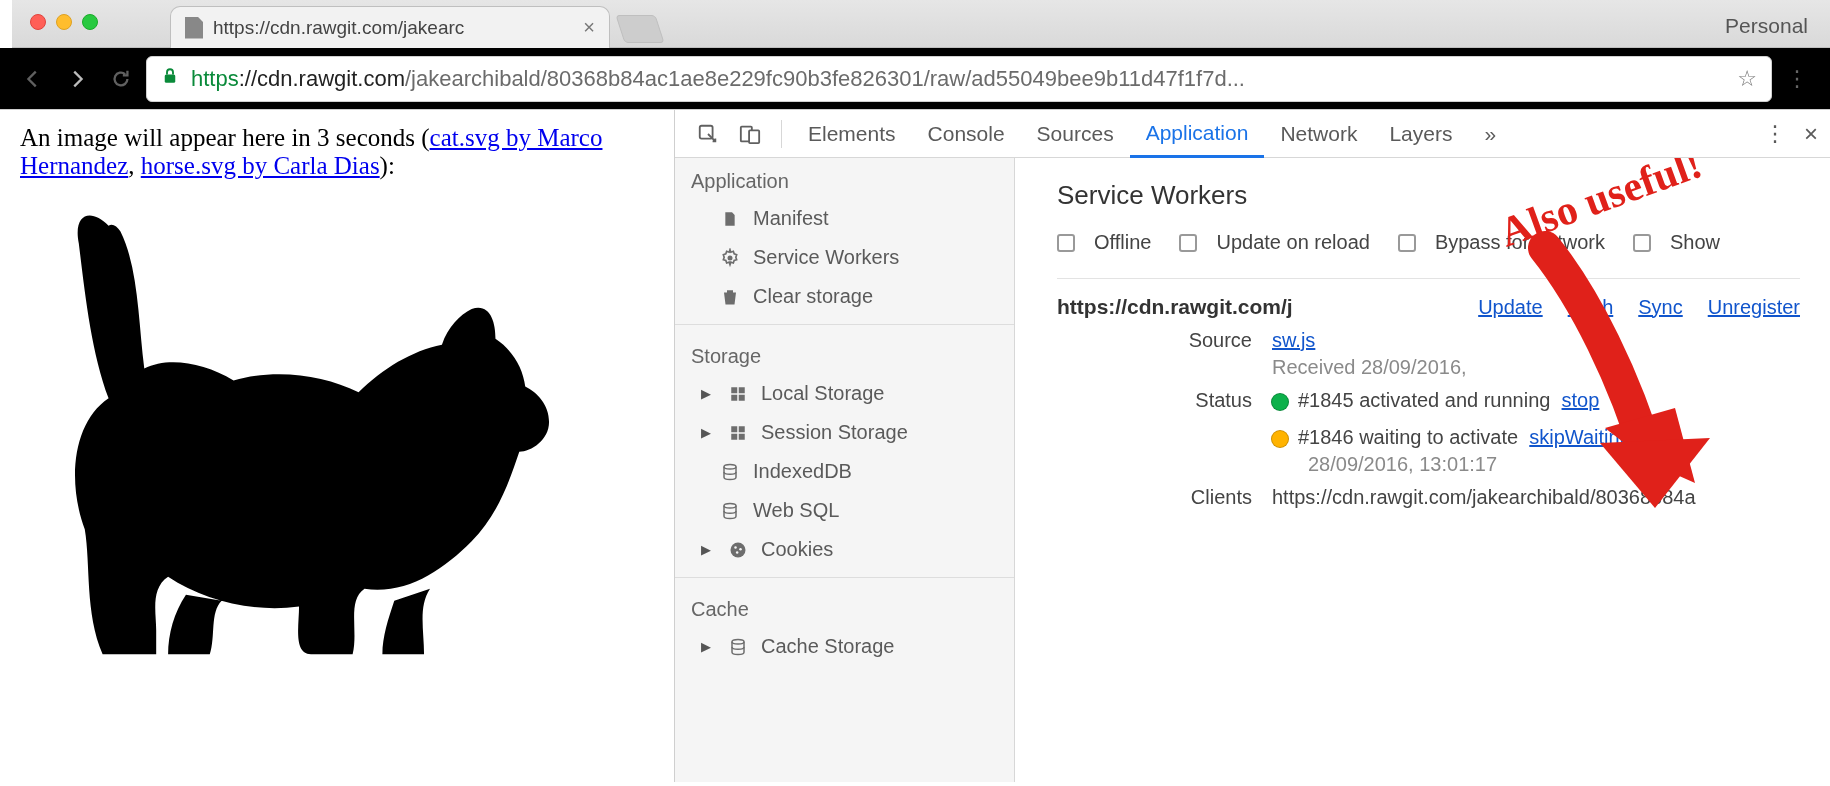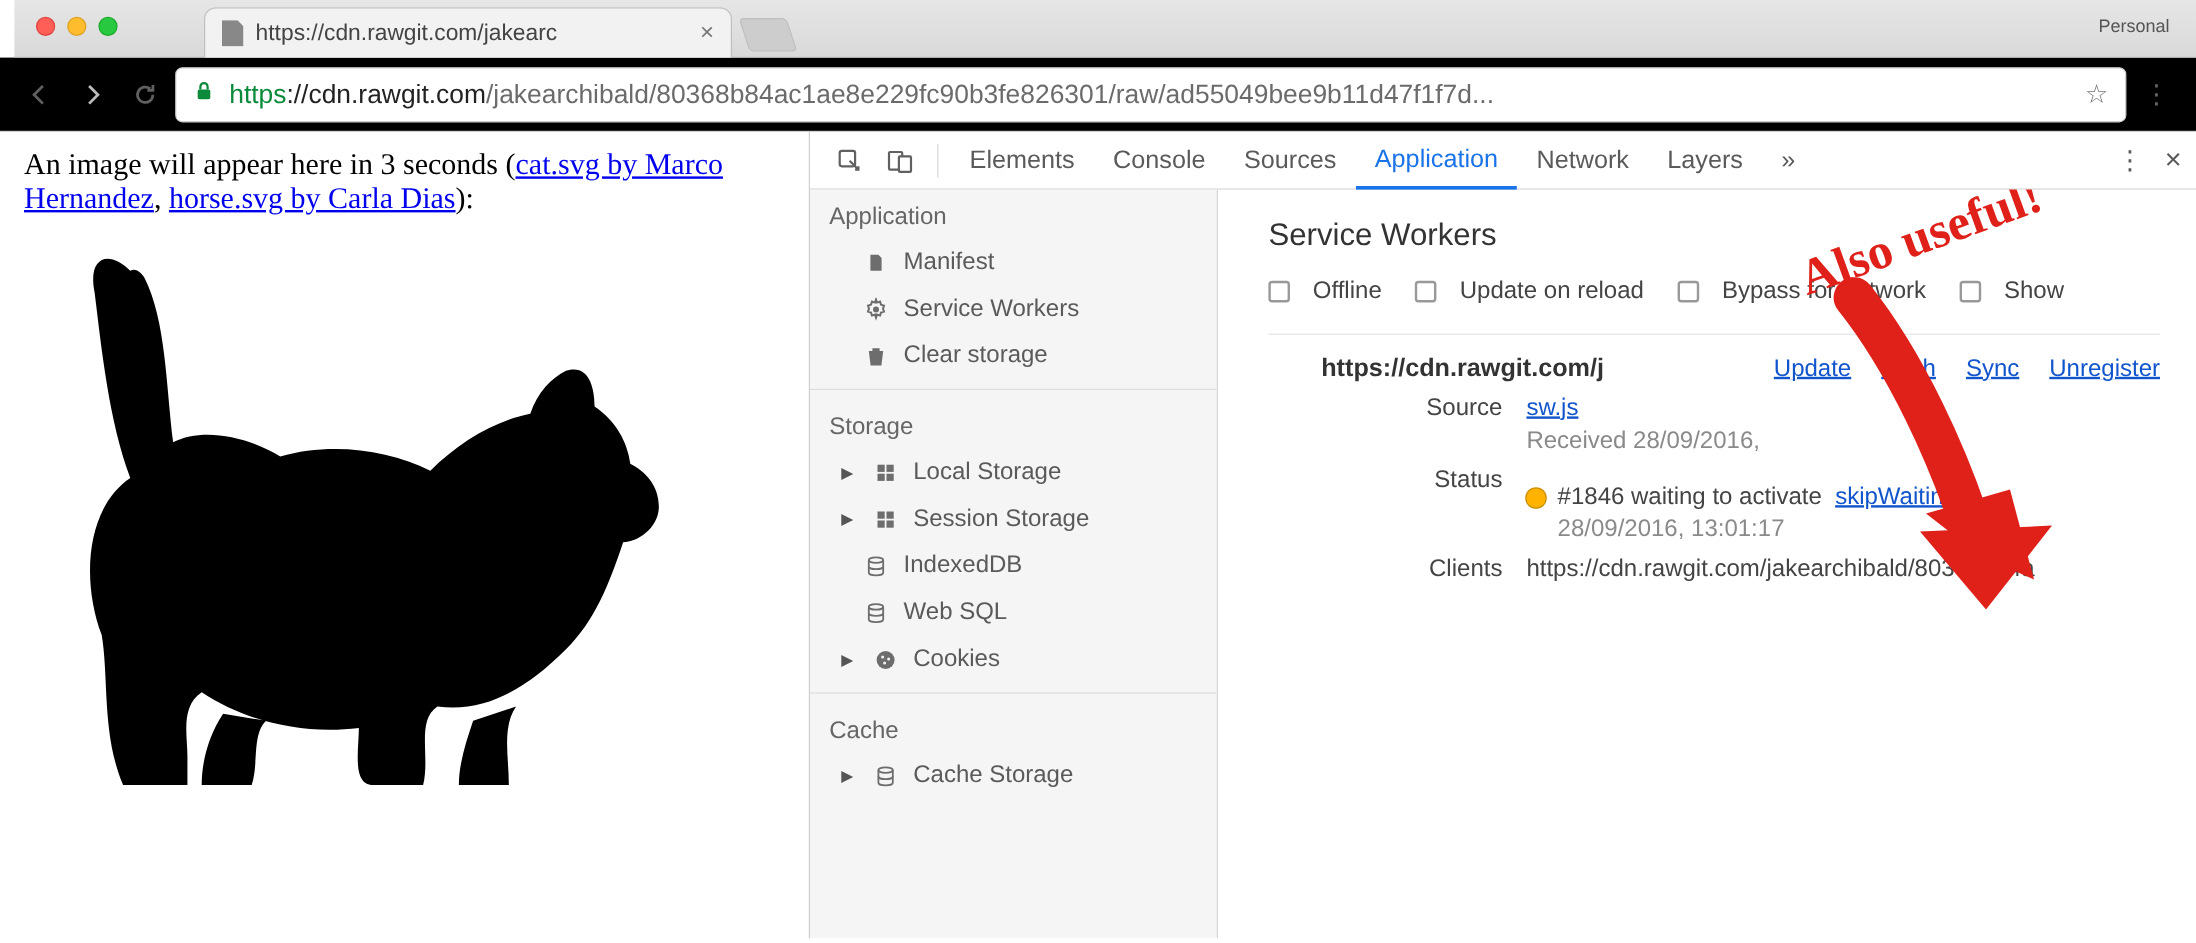--- a/index.html
+++ b/index.html
@@ -7,21 +7,21 @@
   
   
   .titlebar { height: 48px; background: linear-gradient(#e6e6e6,#d9d9d9); border-bottom: 1px solid #bfbfbf; display: flex; align-items: flex-start; position: relative; margin-left: 12px; }
   .traffic { display:flex; gap:10px; padding:14px 18px; }
   .tl { width:16px; height:16px; border-radius:50%; }
   .tl.red{background:#ff5f57;border:1px solid #e0443e;}
   .tl.yel{background:#ffbd2e;border:1px solid #dea123;}
   .tl.grn{background:#28c940;border:1px solid #1aab29;}
   .tab { position:absolute; left:158px; bottom:-1px; width:440px; height:42px; background:#f2f2f2; border:1px solid #bfbfbf; border-bottom:none; border-radius:10px 10px 0 0; display:flex; align-items:center; padding:0 14px; gap:10px; font-size:19px; color:#444;}
   .newtab { position:absolute; left:608px; bottom:4px; width:40px; height:28px; background:#cdcdcd; border:1px solid #bfbfbf; transform: skewX(18deg); border-radius:4px; }
-  .personal { position:absolute; right:22px; top:14px; font-size:15px; color:#555; }
+  .personal { position:absolute; right:22px; top:14px; font-size:21px; color:#555; }
   
   
   .toolbar { height:62px; background:#000000; border-bottom:1px solid #cfcfcf; display:flex; align-items:center; padding:0 14px; gap:6px;}
   .navbtn { width:38px; height:38px; display:flex; align-items:center; justify-content:center; color:#606060; font-size:24px; }
   .navbtn.dis { color:#bcbcbc; }
   .omnibox { flex:1; height:46px; background:#fff; border:1px solid #d0d0d0; border-radius:6px; display:flex; align-items:center; padding:0 14px; gap:12px; font-size:22px; color:#333; overflow:hidden; white-space:nowrap;}
   .omnibox .lock { color:#0a8a3a; font-size:20px; }
   .omnibox .scheme { color:#0a8a3a; }
   .omnibox .host { color:#222; }
   .omnibox .path { color:#6b6b6b; }
@@ -53,21 +53,21 @@
   .sb-hr { height:1px; background:#ddd; margin:8px 0;}
   .sb-icon { width:22px; height:22px; display:flex; align-items:center; justify-content:center; color:#6d6d6d;}
   
   .panel { flex:1; padding:22px 30px 0 42px; font-size:20px; color:#333; position:relative; overflow:hidden;}
   .panel h2 { font-size:26px; font-weight:400; margin-bottom:20px;}
   .opts { display:flex; gap:28px; margin-bottom:24px; color:#444; font-size:20px;}
   .opts label { display:flex; align-items:center; gap:19px;}
   .chk { width:18px; height:18px; border:2px solid #999; border-radius:3px; display:inline-block;}
   .panel hr { border:none; border-top:1px solid #e3e3e3; margin:10px 0 16px;}
   .sw-origin { display:flex; align-items:center; gap:22px; margin-bottom:10px;}
-  .sw-origin .origin { font-weight:700; font-size:21px; color:#333;margin-left:44px;}
+  .sw-origin .origin { font-weight:700; font-size:21px; color:#333;}
   .sw-origin .links { display:flex; gap:25px; margin-left:auto;}
   .link { color:#1155cc; text-decoration:underline; cursor:pointer;}
   .row { display:flex; gap:20px; margin:10px 0;}
   .row .label { width:195px; text-align:right; color:#444;}
   .row .val { flex:1; color:#444;}
   .sub { color:#8a8a8a; margin-top:4px;}
   .dot { width:16px; height:16px; border-radius:50%; display:inline-block; margin-right:10px; vertical-align:middle;}
   .dot.green{background:#0db14b; box-shadow:0 0 0 1px #0a8a3a;}
   .dot.orange{background:#ffb300; box-shadow:0 0 0 1px #cc8f00;}
   
@@ -306,23 +306,26 @@
           <div class="label">Source</div>
           <div class="val">
             <span class="link">sw.js</span>
             <div class="sub">Received 28/09/2016,</div>
           </div>
         </div>
 
         <div class="row">
           <div class="label">Status</div>
           <div class="val">
+            <div>
+              <span class="dot green"></span><span>#1845 activated and running</span>&nbsp;&nbsp;<span class="link">stop</span>
+            </div>
             <div style="margin-top:14px">
               <span class="dot orange"></span><span>#1846 waiting to activate</span>&nbsp;&nbsp;<span class="link">skipWaiting</span>
-              <div class="sub" style="margin-left:26px">28/09/2016, 13:01:17</div>
+              <div class="sub" style="margin-left:36px">28/09/2016, 13:01:17</div>
             </div>
           </div>
         </div>
 
         <div class="row">
           <div class="label">Clients</div>
           <div class="val">https://cdn.rawgit.com/jakearchibald/80368b84a</div>
         </div>
 
         <div class="anno">

